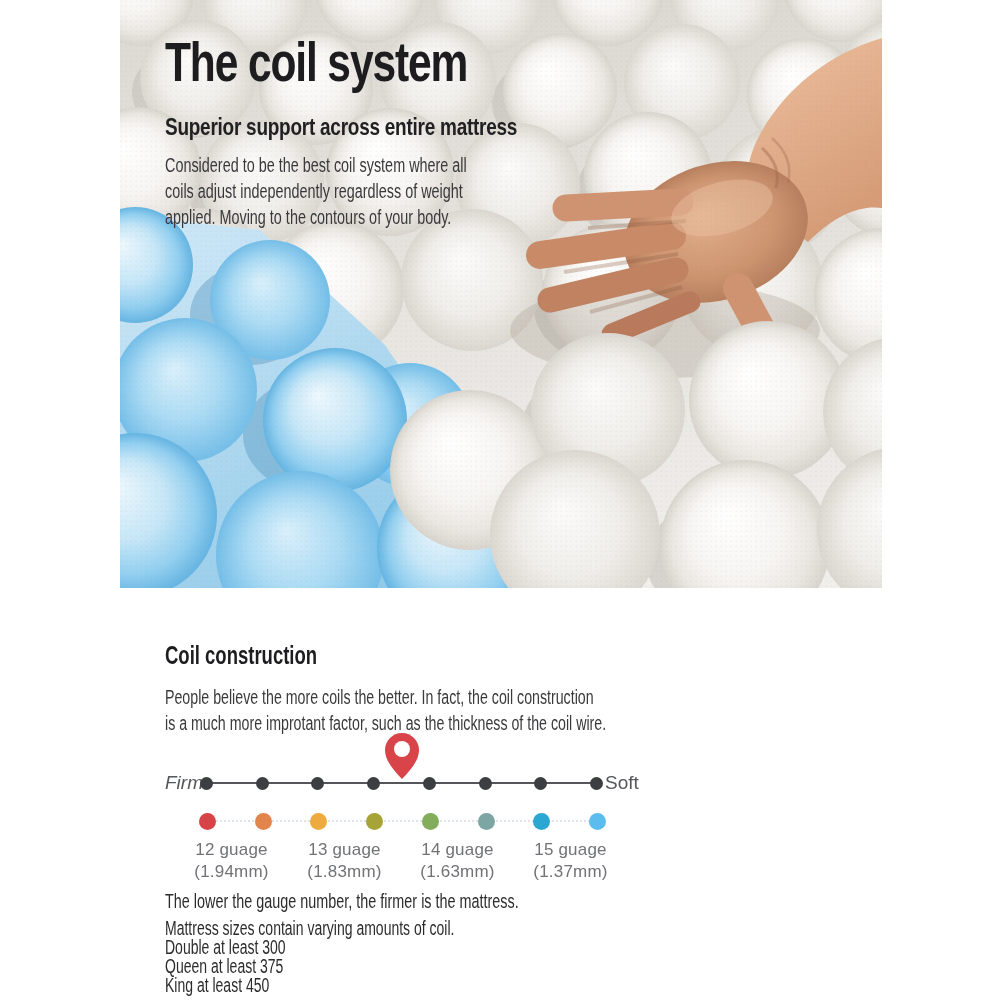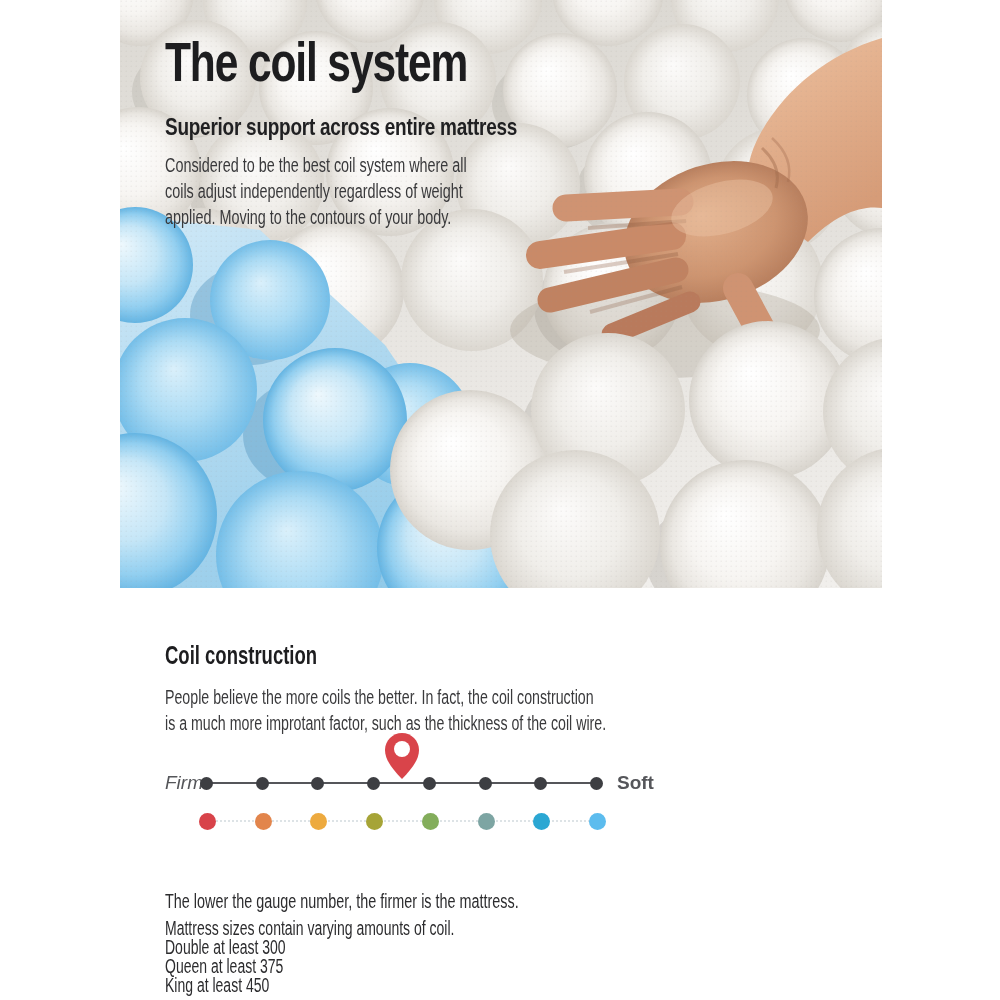--- a/index.html
+++ b/index.html
@@ -62,21 +62,21 @@
   .scale-diagram { position:absolute; left:165px; top:733px; width:520px; height:155px; }
   .pin { position:absolute; left:220px; top:0; width:34px; height:46px; }
   .pin svg { display:block; width:100%; height:100%; }
 
   .track-row { position:absolute; left:0; top:43px; width:520px; height:14px; }
   .end-label {
     position:absolute; top:-2px;
     font-size:19px; line-height:18px; color:#55565a;
   }
   .end-label.firm { left:0;font-style:italic; }
-  .end-label.soft { left:452px;font-weight:bold; }
+  .end-label.soft { left:440px; }
   .track {
     position:absolute; left:35px; top:0; width:403px; height:14px;
     display:flex; justify-content:space-between; align-items:center;
   }
   .track-line {
     position:absolute; left:6px; right:6px; top:6px; height:2px;
     background:#55565a;
   }
   .tick {
     position:relative; z-index:1;
@@ -300,20 +300,38 @@
 
     <span class="gdot" style="background: rgb(216, 67, 74);"></span>
         <span class="gdot" style="background: rgb(226, 133, 76);"></span>
         <span class="gdot" style="background: rgb(237, 170, 63);"></span>
         <span class="gdot" style="background: rgb(166, 164, 55);"></span>
         <span class="gdot" style="background: rgb(131, 173, 91);"></span>
         <span class="gdot" style="background: rgb(125, 165, 163);"></span>
         <span class="gdot" style="background: rgb(43, 167, 211);"></span>
         <span class="gdot" style="background: rgb(92, 188, 238);"></span>
       </div>
+    <div class="gauge-labels">
+      <div class="gauge-label">
+        <div>12 guage</div>
+        <div>(1.94mm)</div>
+      </div>
+      <div class="gauge-label">
+        <div>13 guage</div>
+        <div>(1.83mm)</div>
+      </div>
+      <div class="gauge-label">
+        <div>14 guage</div>
+        <div>(1.63mm)</div>
+      </div>
+      <div class="gauge-label">
+        <div>15 guage</div>
+        <div>(1.37mm)</div>
+      </div>
+    </div>
   </div>
 
   <div class="note">The lower the gauge number, the firmer is the mattress.</div>
   <div class="sizes">
     <div>Mattress sizes contain varying amounts of coil.</div>
     <div>Double at least 300</div>
     <div>Queen at least 375</div>
     <div>King at least 450</div>
   </div>
 

